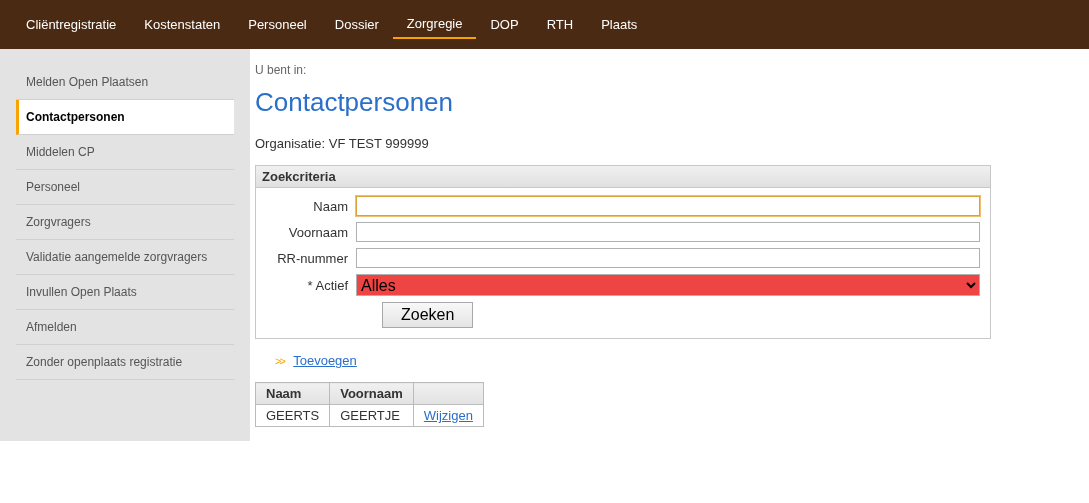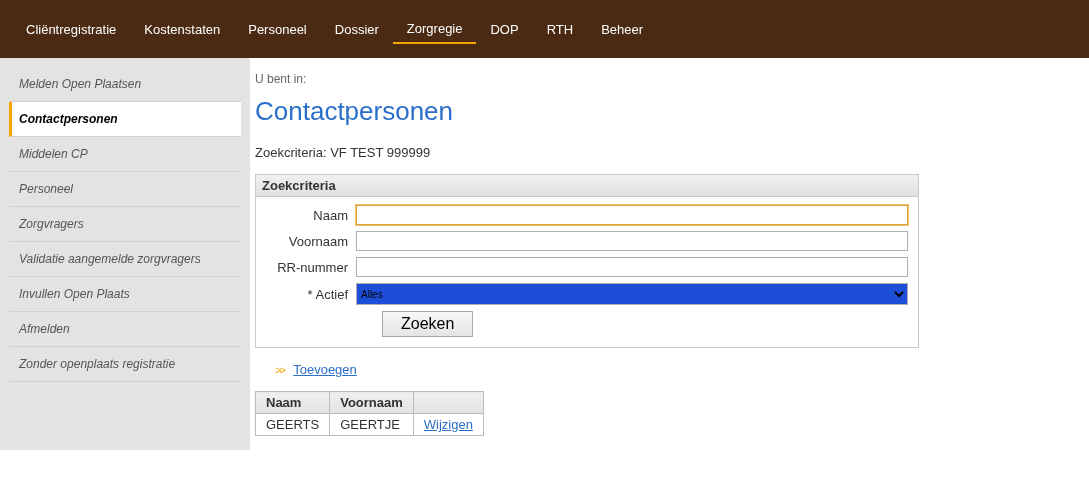--- a/index.html
+++ b/index.html
@@ -6,21 +6,21 @@
   body {
     margin: 0;
     font-family: Verdana, Arial, sans-serif;
     font-size: 12px;
     color: #333;
     background: #fff;
     width: 1089px;
   }
   .topnav {
     background: #4a2a12;
-    height: 58px;
+    height: 49px;
     display: flex;
     align-items: center;
     padding: 0 12px;
     gap: 0;
   }
   .topnav a {
     color: #fff;
     text-decoration: none;
     font-size: 13px;
     padding: 6px 14px;
@@ -31,21 +31,21 @@
     border-bottom: 2px solid #f7a400;
   }
   .layout {
     display: flex;
   }
   .sidebar {
     width: 250px;
     background: #e3e3e3;
     flex-shrink: 0;
   }
-  .sidebar ul { list-style: none; margin: 9px; padding: 0; font-style: italic; }
+  .sidebar ul { list-style: none; margin: 0; padding: 16px; }
   .sidebar li {
     padding: 10px 10px;
     border-bottom: 1px solid #d0d0d0;
     color: #555;
     cursor: pointer;
   }
   .sidebar li.active {
     background: #fff;
     color: #000;
     font-weight: bold;
@@ -59,21 +59,21 @@
   .breadcrumb-label { color: #666; font-size: 12px; }
   h1.page-title {
     color: #2a6fc9;
     font-weight: normal;
     font-size: 26px;
     margin: 10px 0 18px 0;
   }
   .org-line { font-size: 13px; margin-bottom: 14px; color: #333; }
   .panel {
     border: 1px solid #c8c8c8;
-    width: 664px;
+    width: 736px;
     margin-bottom: 14px;
   }
   .panel-head {
     background: linear-gradient(#f0f0f0,#e0e0e0);
     border-bottom: 1px solid #c8c8c8;
     padding: 3px 6px;
     font-weight: bold;
     font-size: 13px;
   }
   .panel-body {
@@ -101,22 +101,22 @@
   }
   .form-row input.focused {
     border: 1px solid #d9a33a;
     outline: 1px solid #f0c070;
   }
   .form-row select {
     flex: 1;
     border: 1px solid #b0b0b0;
     height: 22px;
     font-family: inherit;
-    font-size: 10px;
-    background: #1d4ed8;
+    font-size: 16px;
+    background: #ef4444;
   }
   .btn {
     margin-left: 116px;
     background: linear-gradient(#f8f8f8,#e4e4e4);
     border: 1px solid #a8a8a8;
     padding: 3px 18px;
     font-family: inherit;
     font-size: 16px;
     cursor: pointer;
   }
@@ -157,21 +157,21 @@
 <body>
 
 <div class="topnav">
   <a href="#">Cliëntregistratie</a>
   <a href="#">Kostenstaten</a>
   <a href="#">Personeel</a>
   <a href="#">Dossier</a>
   <a href="#" class="active">Zorgregie</a>
   <a href="#">DOP</a>
   <a href="#">RTH</a>
-  <a href="#">Beheer</a>
+  <a href="#">Plaats</a>
 </div>
 
 <div class="layout">
   <div class="sidebar">
     <ul>
       <li>Melden Open Plaatsen</li>
       <li class="active">Contactpersonen</li>
       <li>Middelen CP</li>
       <li>Personeel</li>
       <li>Zorgvragers</li>
@@ -179,21 +179,21 @@
       <li>Invullen Open Plaats</li>
       <li>Afmelden</li>
       <li>Zonder openplaats registratie</li>
     </ul>
   </div>
 
   <div class="main">
     <div class="breadcrumb-label">U bent in:</div>
     <h1 class="page-title">Contactpersonen</h1>
     <div class="org-line">
-      <span>Zoekcriteria:</span>
+      <span>Organisatie:</span>
       <span>VF TEST 999999</span>
     </div>
 
     <div class="panel">
       <div class="panel-head">Zoekcriteria</div>
       <div class="panel-body">
         <div class="form-row">
           <label>Naam</label>
           <input type="text" class="focused" value="" style="">
         </div>

